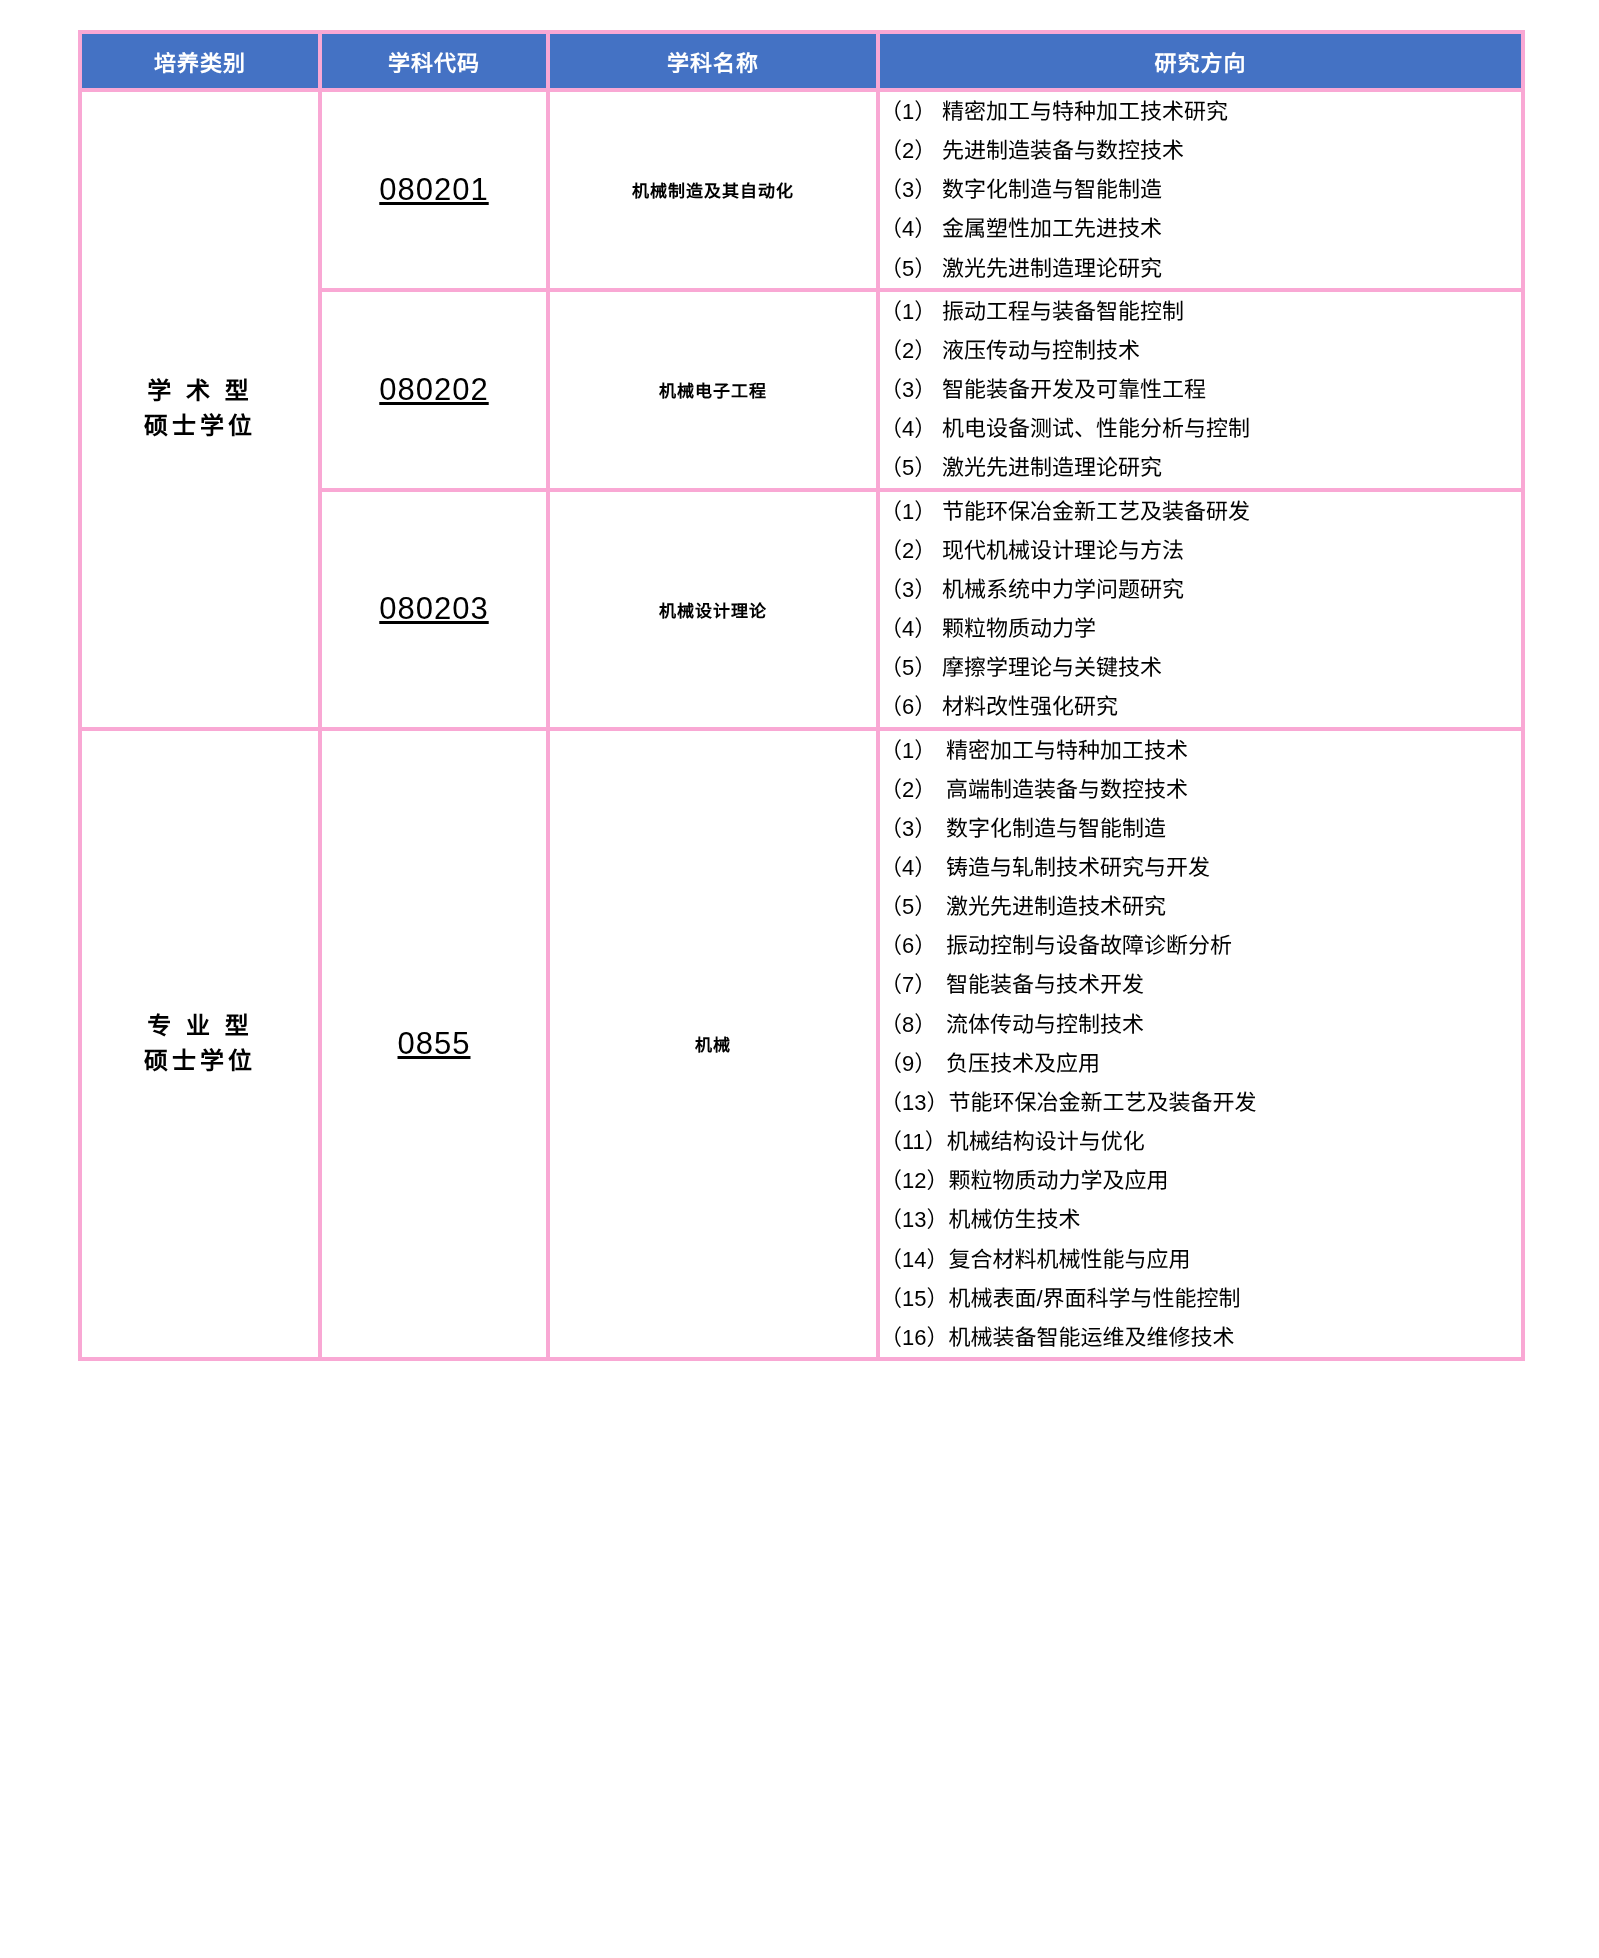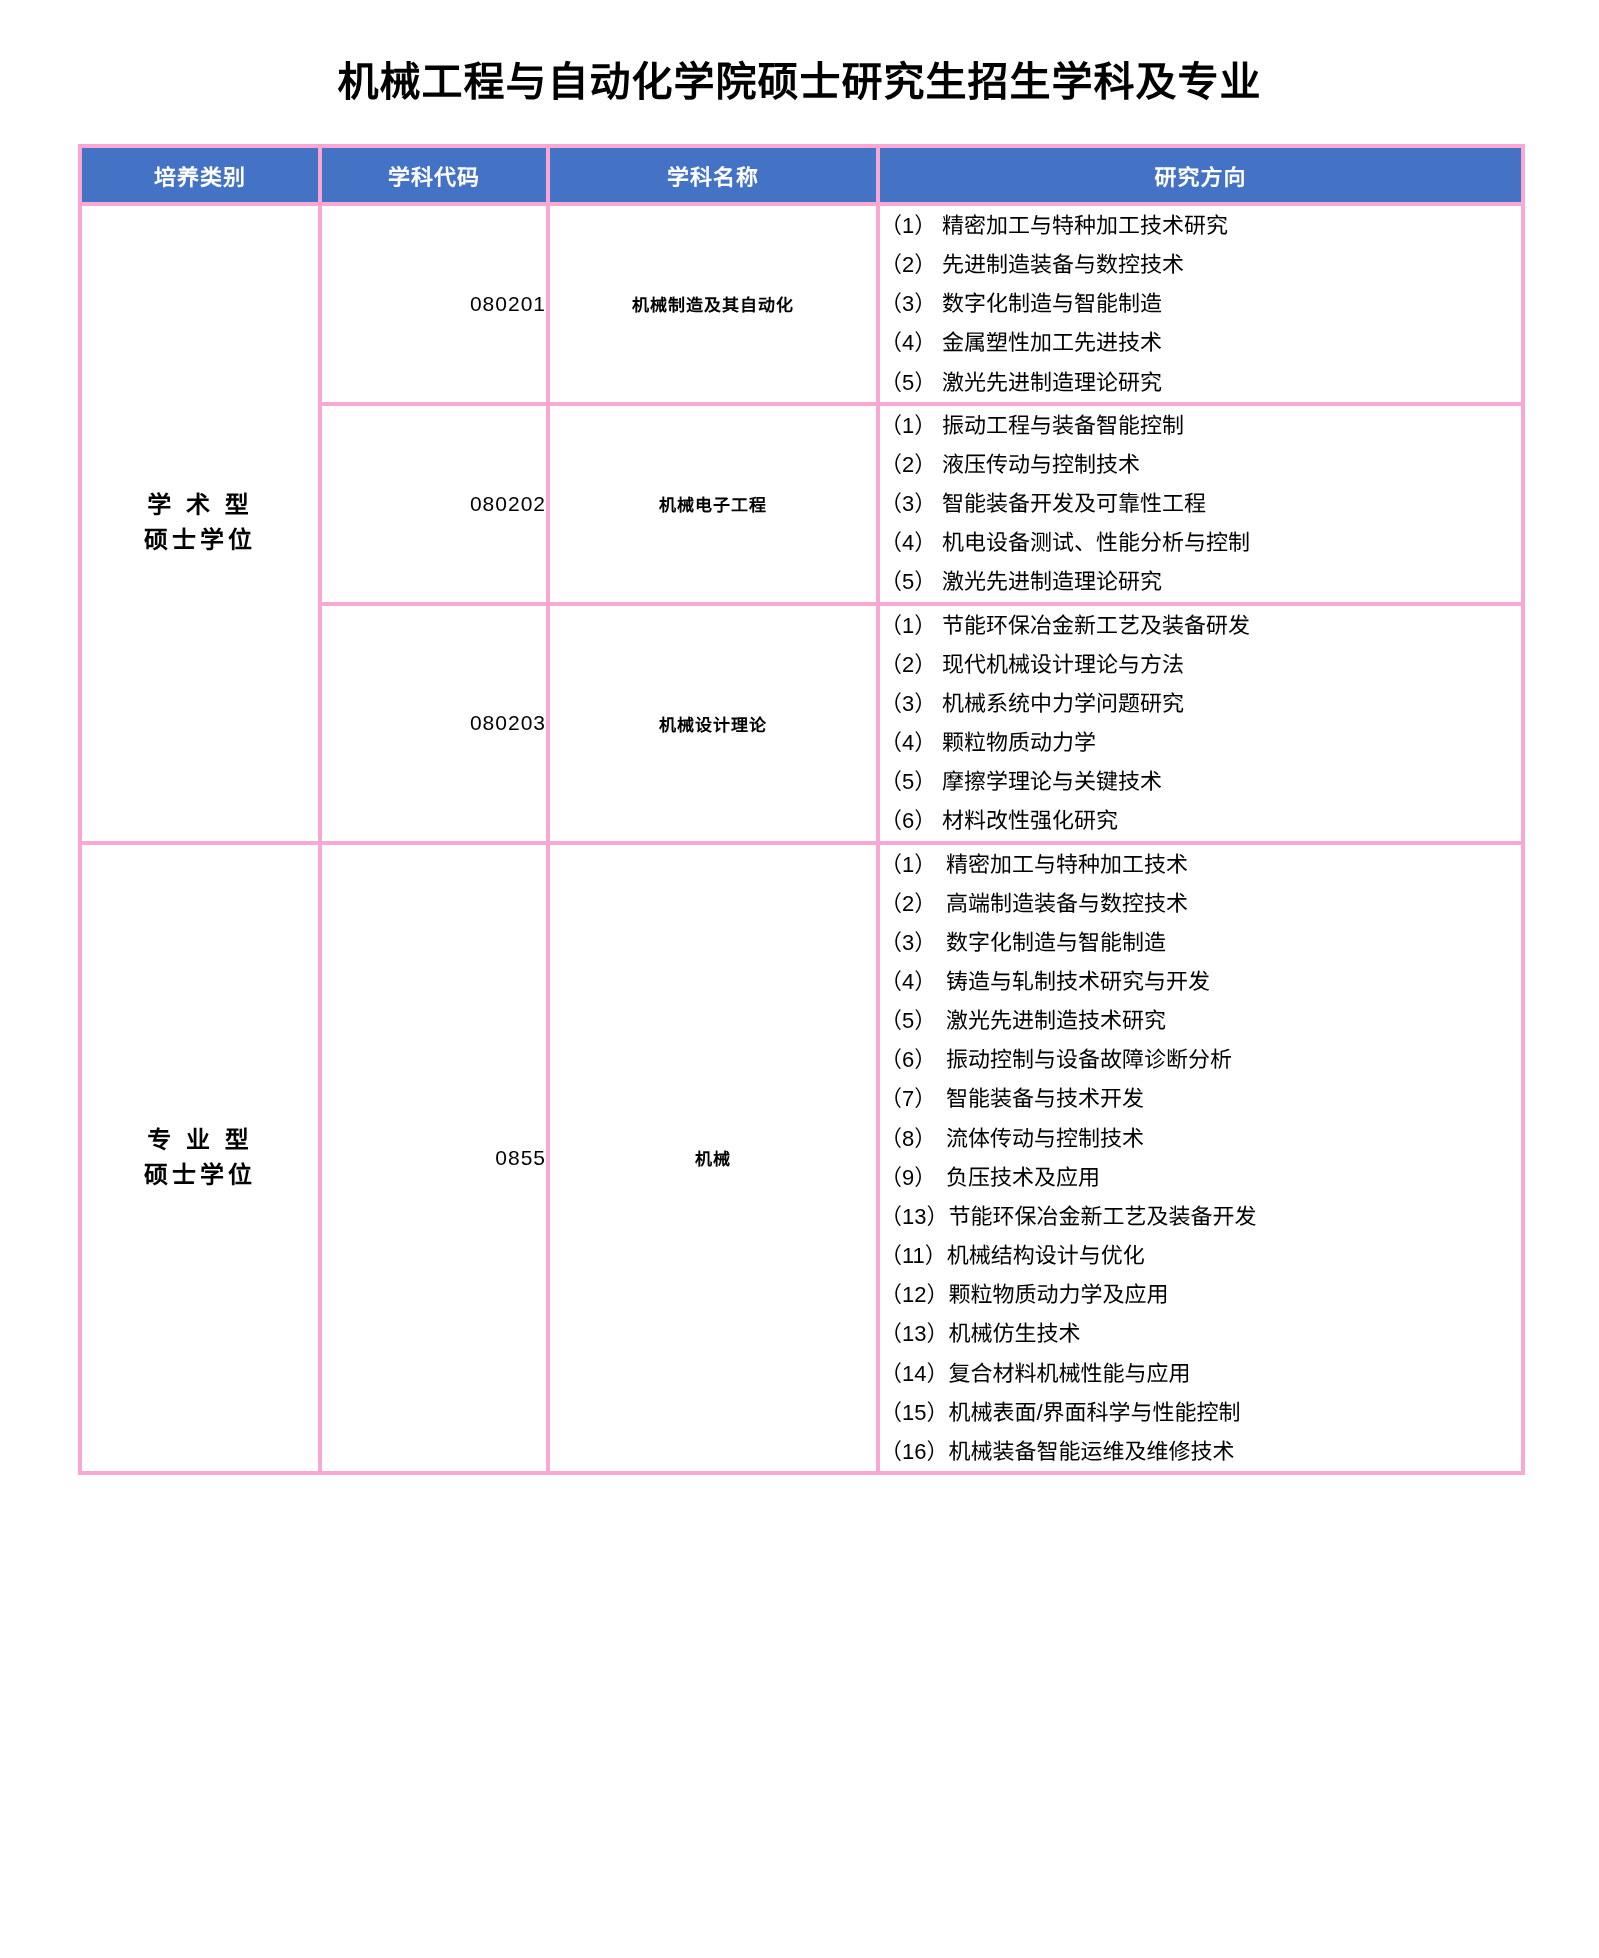--- a/index.html
+++ b/index.html
@@ -56,24 +56,25 @@
   td.category {
     text-align: center;
     color: #000000;
     font-family: "Liberation Sans", "DejaVu Sans", sans-serif;
     font-weight: bold;
     font-size: 24px;
     line-height: 1.45;
     letter-spacing: 4px;
   }
   td.code {
-    text-align: right;
-    font-family: "Liberation Sans", "DejaVu Sans", sans-serif;
-    font-size: 21px;
+    text-align: center;
+    font-family: "Liberation Sans", "DejaVu Sans", sans-serif;
+    font-size: 31px;
     letter-spacing: 1px;
+    text-decoration: underline;
   }
   td.name {
     text-align: center;
     font-family: "Liberation Sans", "DejaVu Sans", sans-serif;
     font-weight: bold;
     font-size: 17px;
     letter-spacing: 1px;
   }
   td.directions {
     padding: 18px 10px 18px 26px;
@@ -101,21 +102,20 @@
   }
   ol.dir-list.wide li .num {
     min-width: 66px;
   }
 </style>
 </head>
 <body>
 
 <div class="page">
 
-  <h1 class="doc-title">机械工程与自动化学院硕士研究生招生学科及专业</h1>
 
   <table class="majors">
     <colgroup>
       <col class="c1">
         <col class="c2">
         <col class="c3">
         <col class="c4">
     </colgroup>
     <thead>
       <tr>

